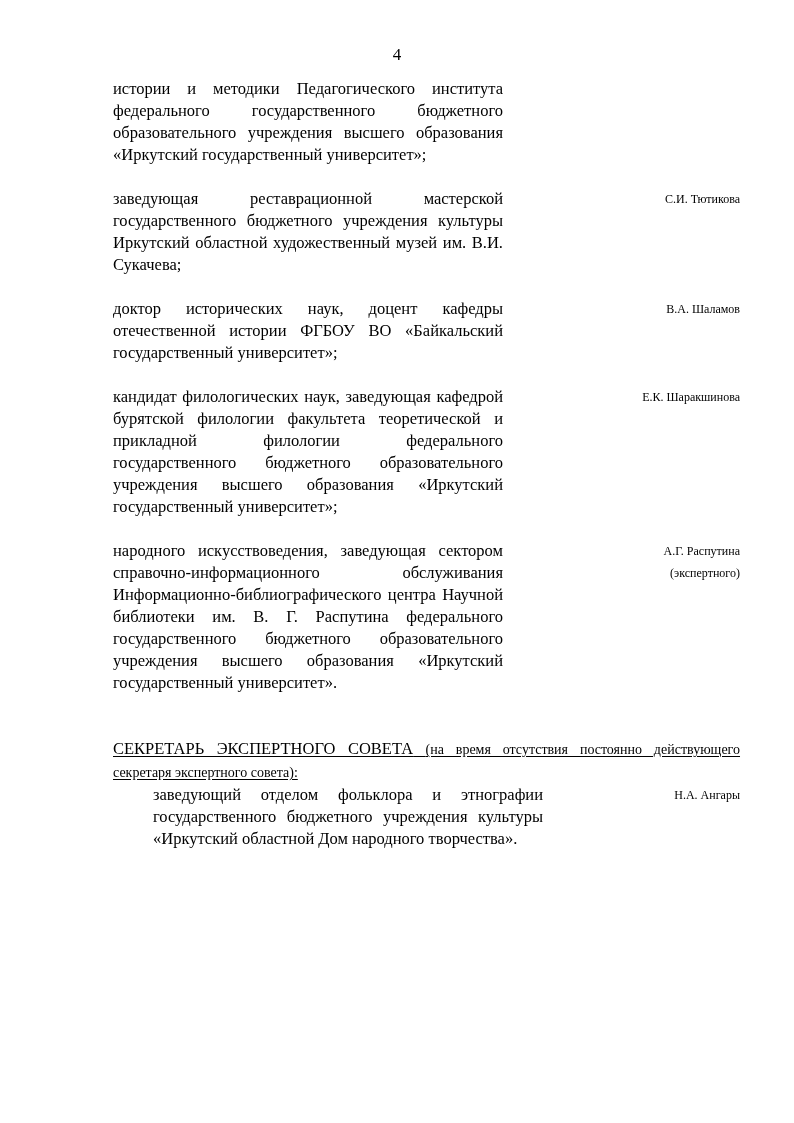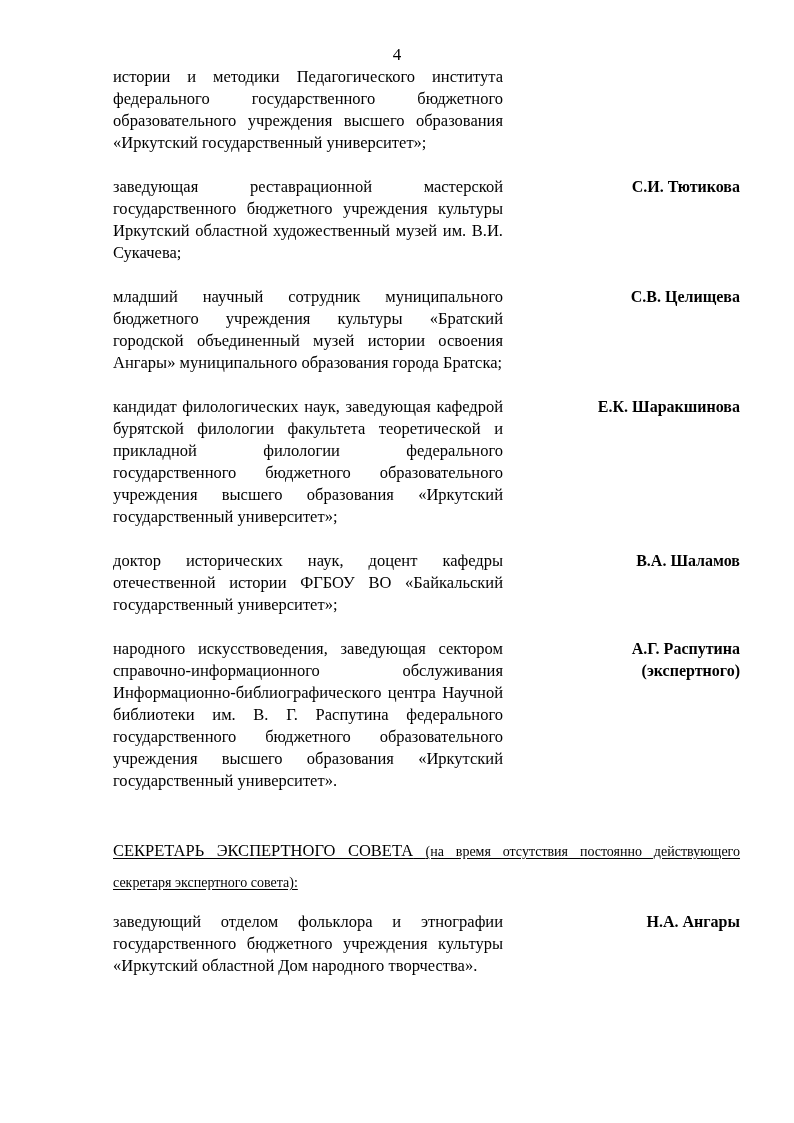--- a/index.html
+++ b/index.html
@@ -25,21 +25,21 @@
     top: 45px;
     left: 0;
     width: 794px;
     text-align: center;
     font-size: 17px;
     line-height: 20px;
   }
   .content {
     position: absolute;
     left: 113px;
-    top: 66px;
+    top: 78px;
     width: 627px;
   }
   
   .entry {
     position: relative;
     margin-bottom: 22px;
     min-height: 1px;
   }
   .entry:last-of-type {
     margin-bottom: 0;
@@ -52,46 +52,46 @@
     line-height: 22px;
     hyphens: none;
     word-spacing: 0px;
   }
   .name-col {
     position: absolute;
     top: 0;
     right: 0;
     width: 230px;
     text-align: right;
-    font-size: 16px;
+    font-size: 12px;
     line-height: 22px;
     white-space: nowrap;
-    font-weight: bold;
   }
   .name-col .sub {
     display: block;
   }
   .secretary-heading {
     margin-top: 44px;
-    margin-bottom: 13px;
+    margin-bottom: 0px;
     width: 627px;
     text-align: justify;
     text-align-last: left;
     font-size: 16.5px;
-    line-height: 30px;
+    line-height: 22px;
   }
   .secretary-heading .u {
     text-decoration: underline;
     text-underline-offset: 2px;
   }
   .secretary-heading .small {
     font-size: 14px;
   }
   .entry.after-heading {
     margin-top: 0px;
+    margin-left: 40px;
   }
 </style>
 </head>
 <body>
 
 <div class="page">
 
   <div class="page-number">4</div>
 
   <div class="content">
@@ -103,38 +103,32 @@
       </div>
     </div>
 
     <div class="entry">
       <div class="duty">заведующая реставрационной мастерской государственного бюджетного учреждения культуры Иркутский областной художественный музей им. В.И. Сукачева;</div>
       <div class="name-col">
         <span>С.И. Тютикова</span>
       </div>
     </div>
 
+
     <div class="entry">
-      <div class="duty">младший научный сотрудник муниципального бюджетного учреждения культуры «Братский городской объединенный музей истории освоения Ангары» муниципального образования города Братска;</div>
+      <div class="duty">доктор исторических наук, доцент кафедры отечественной истории ФГБОУ ВО «Байкальский государственный университет»;</div>
       <div class="name-col">
-        <span>С.В. Целищева</span>
+        <span>В.А. Шаламов</span>
       </div>
     </div>
 
     <div class="entry">
       <div class="duty">кандидат филологических наук, заведующая кафедрой бурятской филологии факультета теоретической и прикладной филологии федерального государственного бюджетного образовательного учреждения высшего образования «Иркутский государственный университет»;</div>
       <div class="name-col">
         <span>Е.К. Шаракшинова</span>
-      </div>
-    </div>
-
-    <div class="entry">
-      <div class="duty">доктор исторических наук, доцент кафедры отечественной истории ФГБОУ ВО «Байкальский государственный университет»;</div>
-      <div class="name-col">
-        <span>В.А. Шаламов</span>
       </div>
     </div>
 
     <div class="entry">
       <div class="duty">народного искусствоведения, заведующая сектором справочно-информационного обслуживания Информационно-библиографического центра Научной библиотеки им. В. Г. Распутина федерального государственного бюджетного образовательного учреждения высшего образования «Иркутский государственный университет».</div>
       <div class="name-col">
         <span>А.Г. Распутина</span>
         <span class="sub">(экспертного)</span>
       </div>
     </div>

